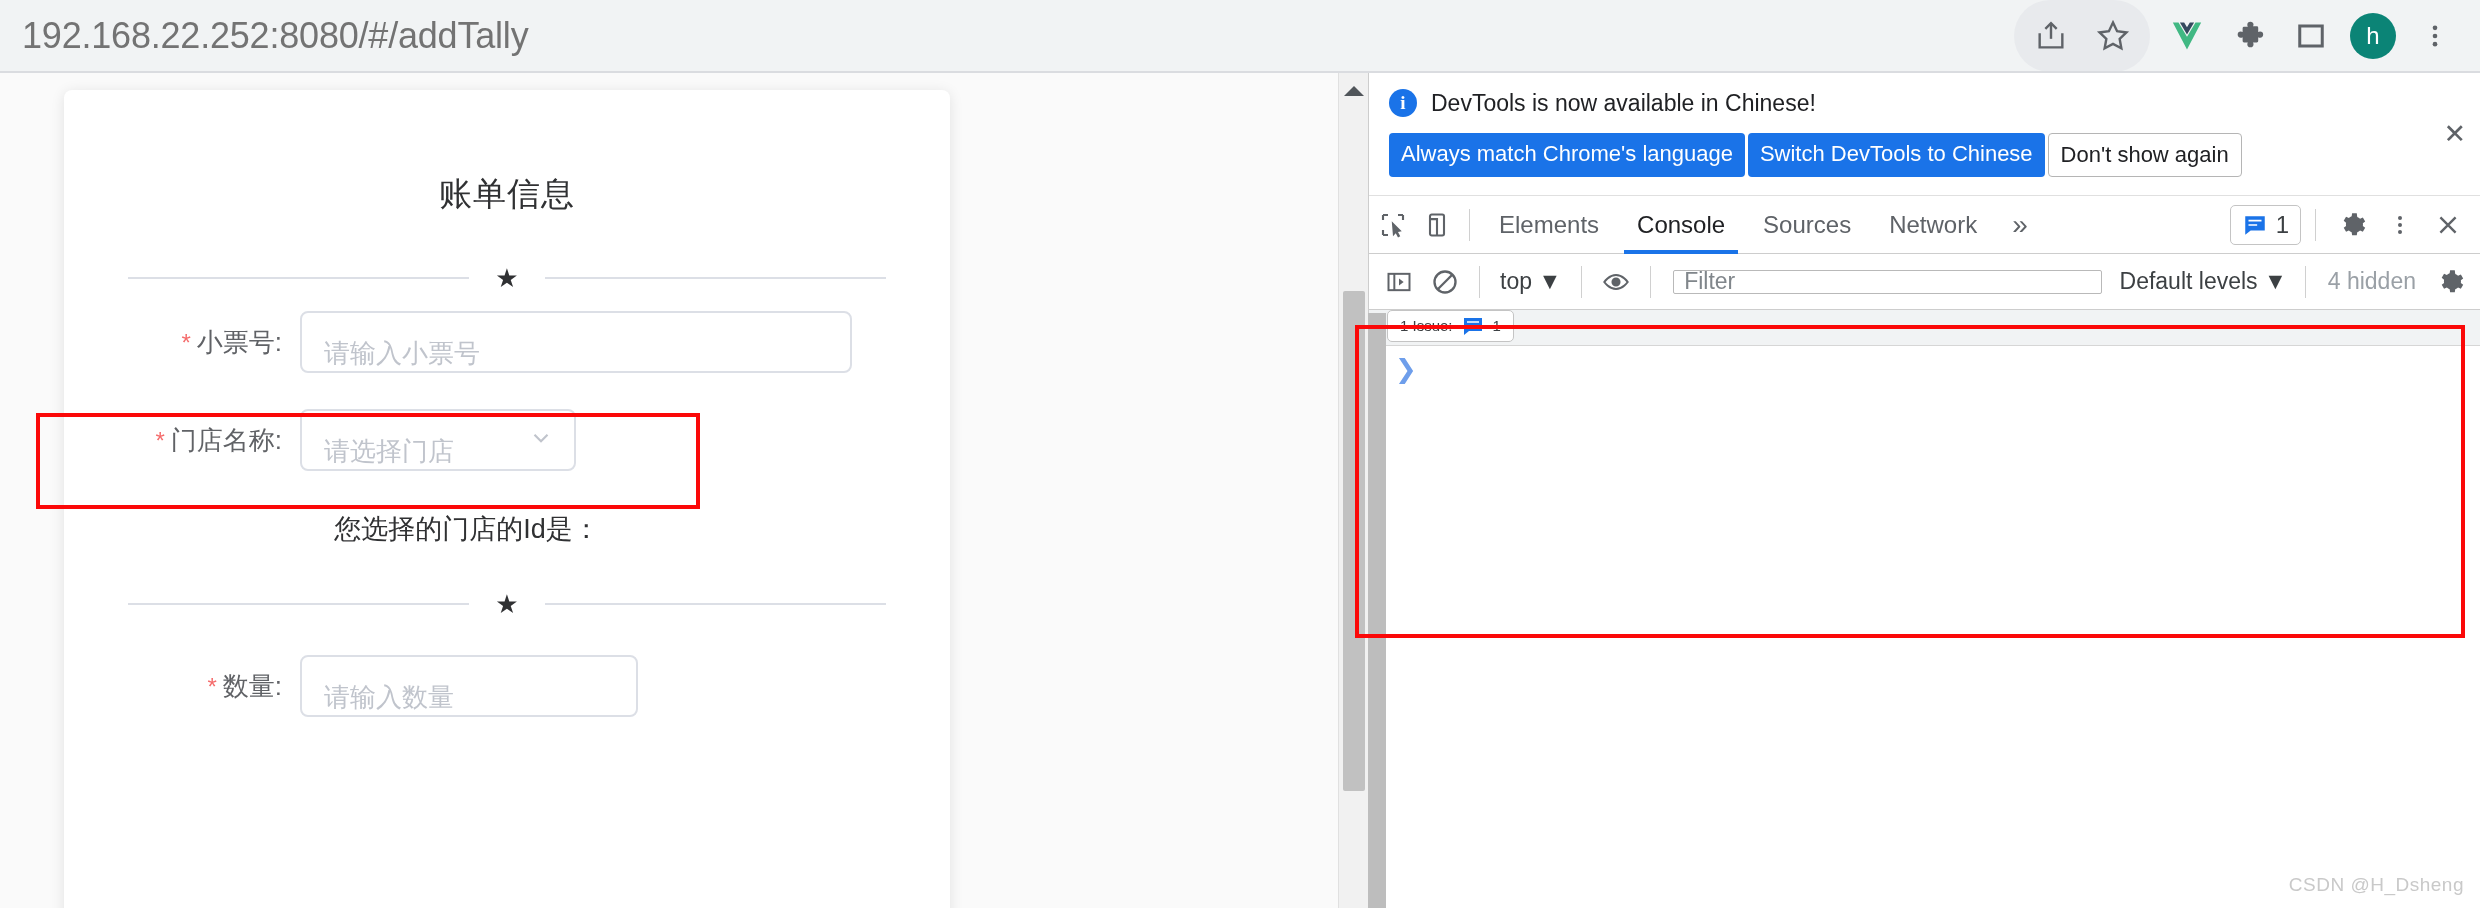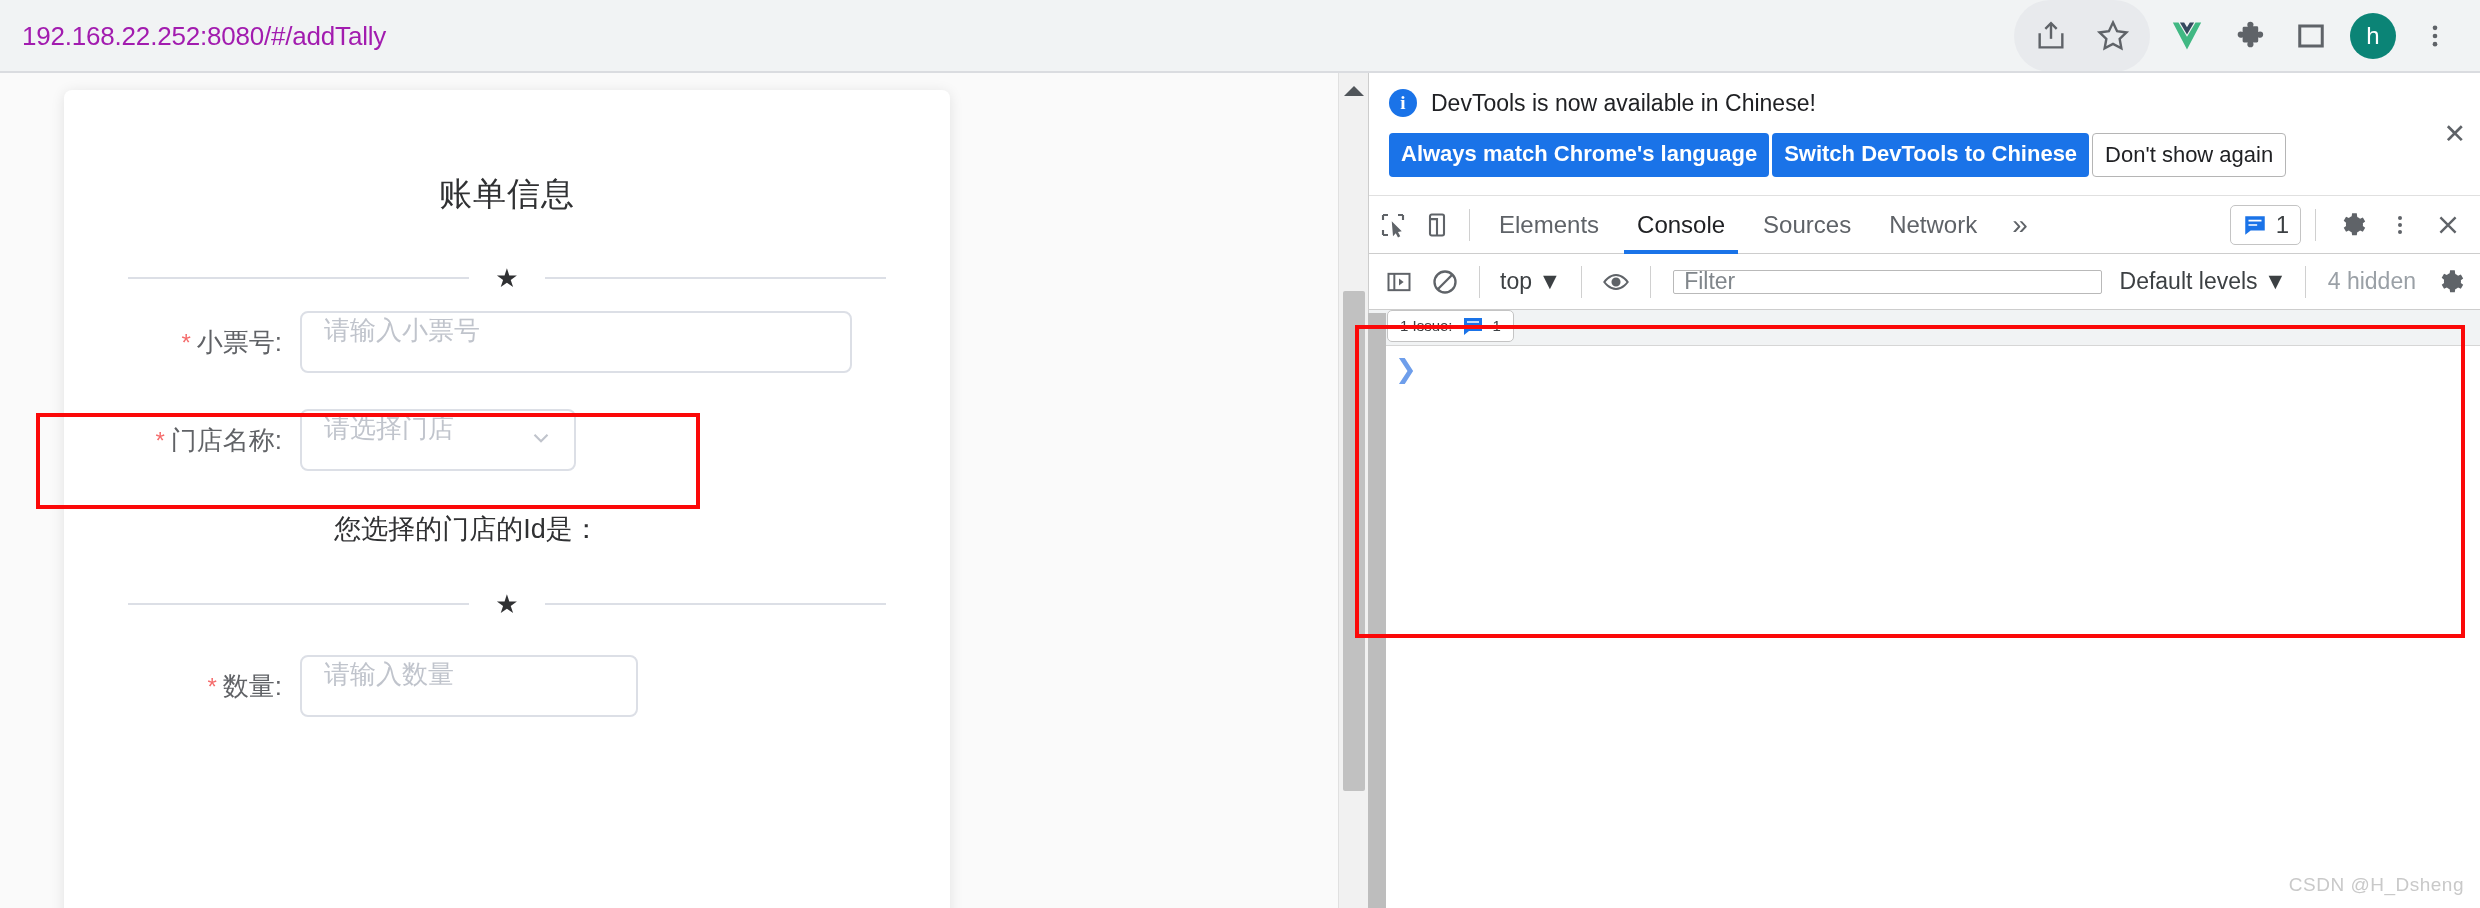--- a/index.html
+++ b/index.html
@@ -15,21 +15,21 @@
   .browser-bar {
     position: absolute; left: 0; top: 0; width: 2480px; height: 72px;
     background: #f1f3f4;
     display: flex; align-items: center;
   }
   .omnibox {
     flex: 1; height: 72px; display: flex; align-items: center;
     padding-left: 22px;
   }
   .url-text {
-    font-size: 26px; color: #a21caf; letter-spacing: -0.2px;
+    font-size: 36px; color: #737373; letter-spacing: -0.2px;
     white-space: nowrap;
   }
   .omni-actions {
     display: flex; align-items: center; height: 72px;
     background: #e8eaed; border-radius: 36px; margin-right: 6px;
     padding: 0 6px;
   }
   .icon-btn {
     width: 62px; height: 62px; display: flex; align-items: center;
     justify-content: center; border-radius: 50%; flex: none;
@@ -70,21 +70,21 @@
   .form-row {
     display: flex; align-items: center; margin-top: 38px; padding-left: 36px;
   }
   .form-label {
     font-size: 26px; color: #606266; text-align: right;
     white-space: nowrap; padding-right: 18px;
   }
   .req-star { color: #f56c6c; font-size: 24px; margin-right: 6px; }
   .field {
     height: 62px; border: 2px solid #dcdfe6; border-radius: 8px;
-    background: #fff; display: flex; align-items: flex-start;
+    background: #fff; display: flex; align-items: flex-end;
     padding: 0 22px; position: relative;
   }
   .field .ph { font-size: 26px; color: #c0c4cc; white-space: nowrap; }
   .chev {
     position: absolute; right: 20px; top: 50%;
     transform: translateY(-50%);
     color: #c0c4cc;
   }
   .note-text {
     text-align: center; margin-top: 40px;
@@ -127,21 +127,21 @@
     color: #fff; font-size: 19px; font-weight: bold;
     display: flex; align-items: center; justify-content: center;
     font-family: "Liberation Serif", serif; flex: none;
   }
   .dt-banner-text { font-size: 23px; color: #202124; }
   .dt-banner-btns { display: flex; gap: 3px; margin-top: 16px; }
   .dt-btn {
     font-size: 22px; padding: 8px 12px; border-radius: 4px;
     white-space: nowrap; line-height: 1.2;
   }
-  .dt-btn.primary { background: #1a73e8; color: #fff; font-weight: bold; }
+  .dt-btn.primary { background: #1a73e8; color: #fff; font-weight: normal; }
   .dt-btn.secondary {
     background: #fff; color: #202124; border: 1px solid #b5b5b5;
   }
   .banner-close {
     position: absolute; right: 14px; top: 48px;
     font-size: 27px; color: #5f6368; line-height: 1;
   }
 
   .dt-tabbar {
     height: 58px; display: flex; align-items: center;

